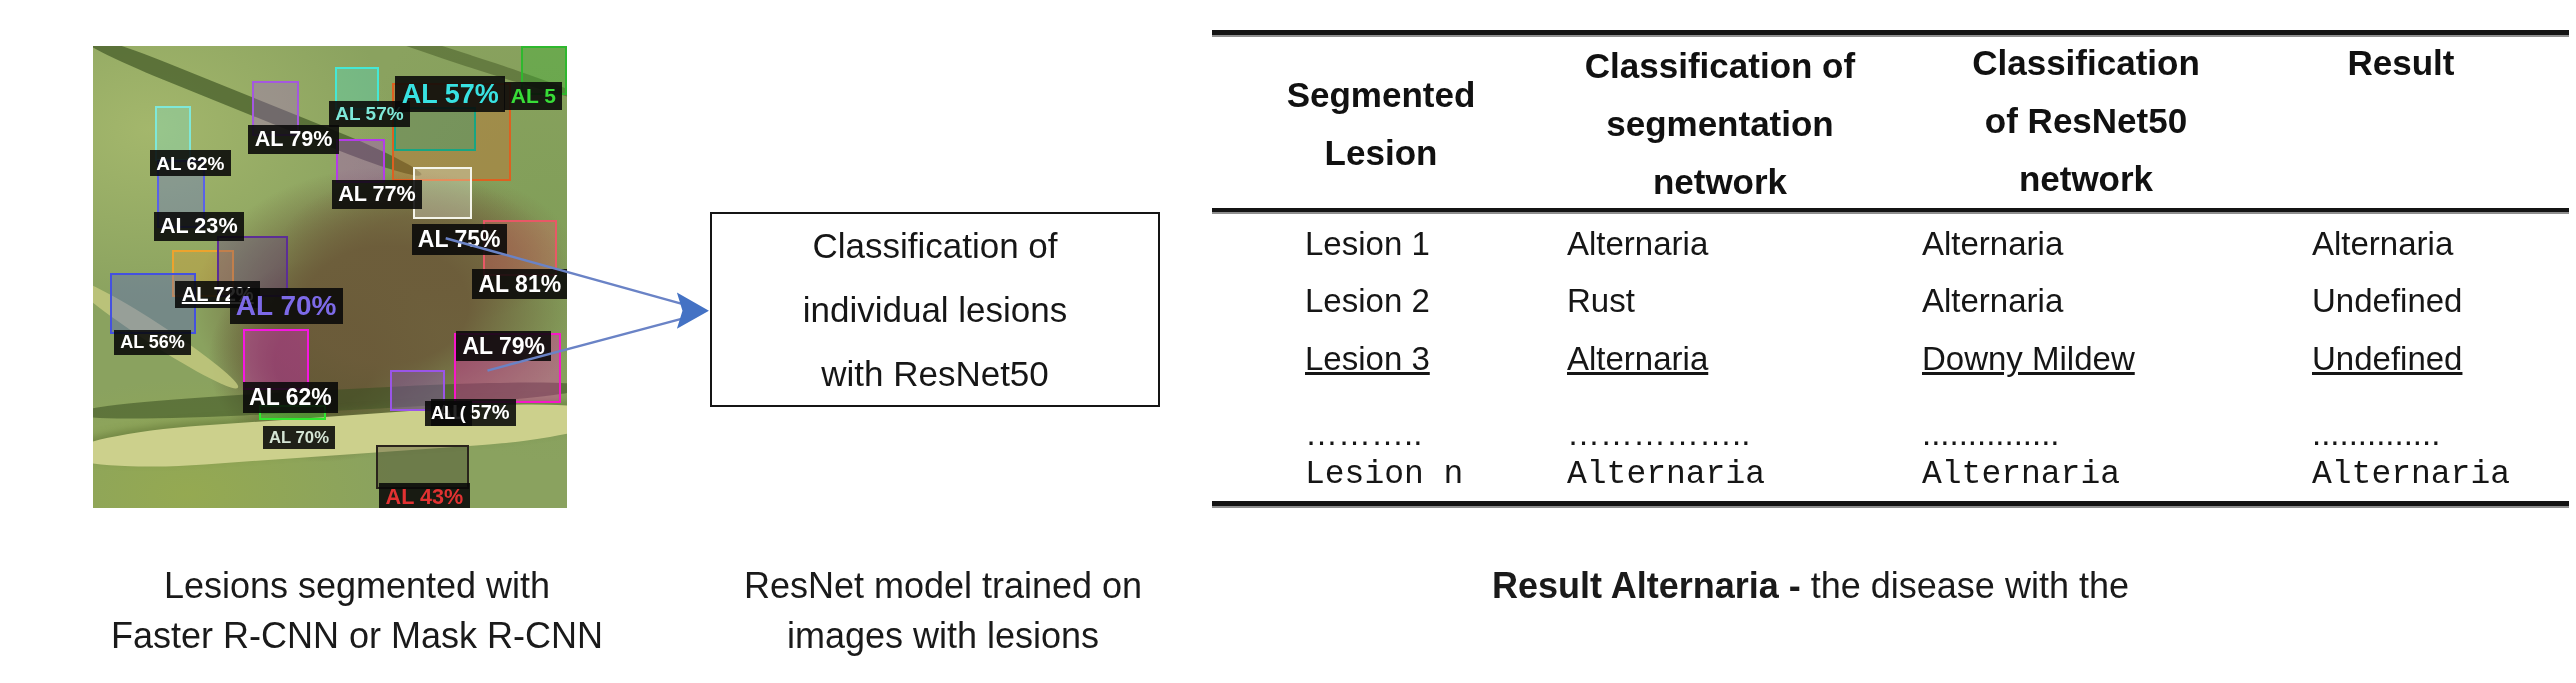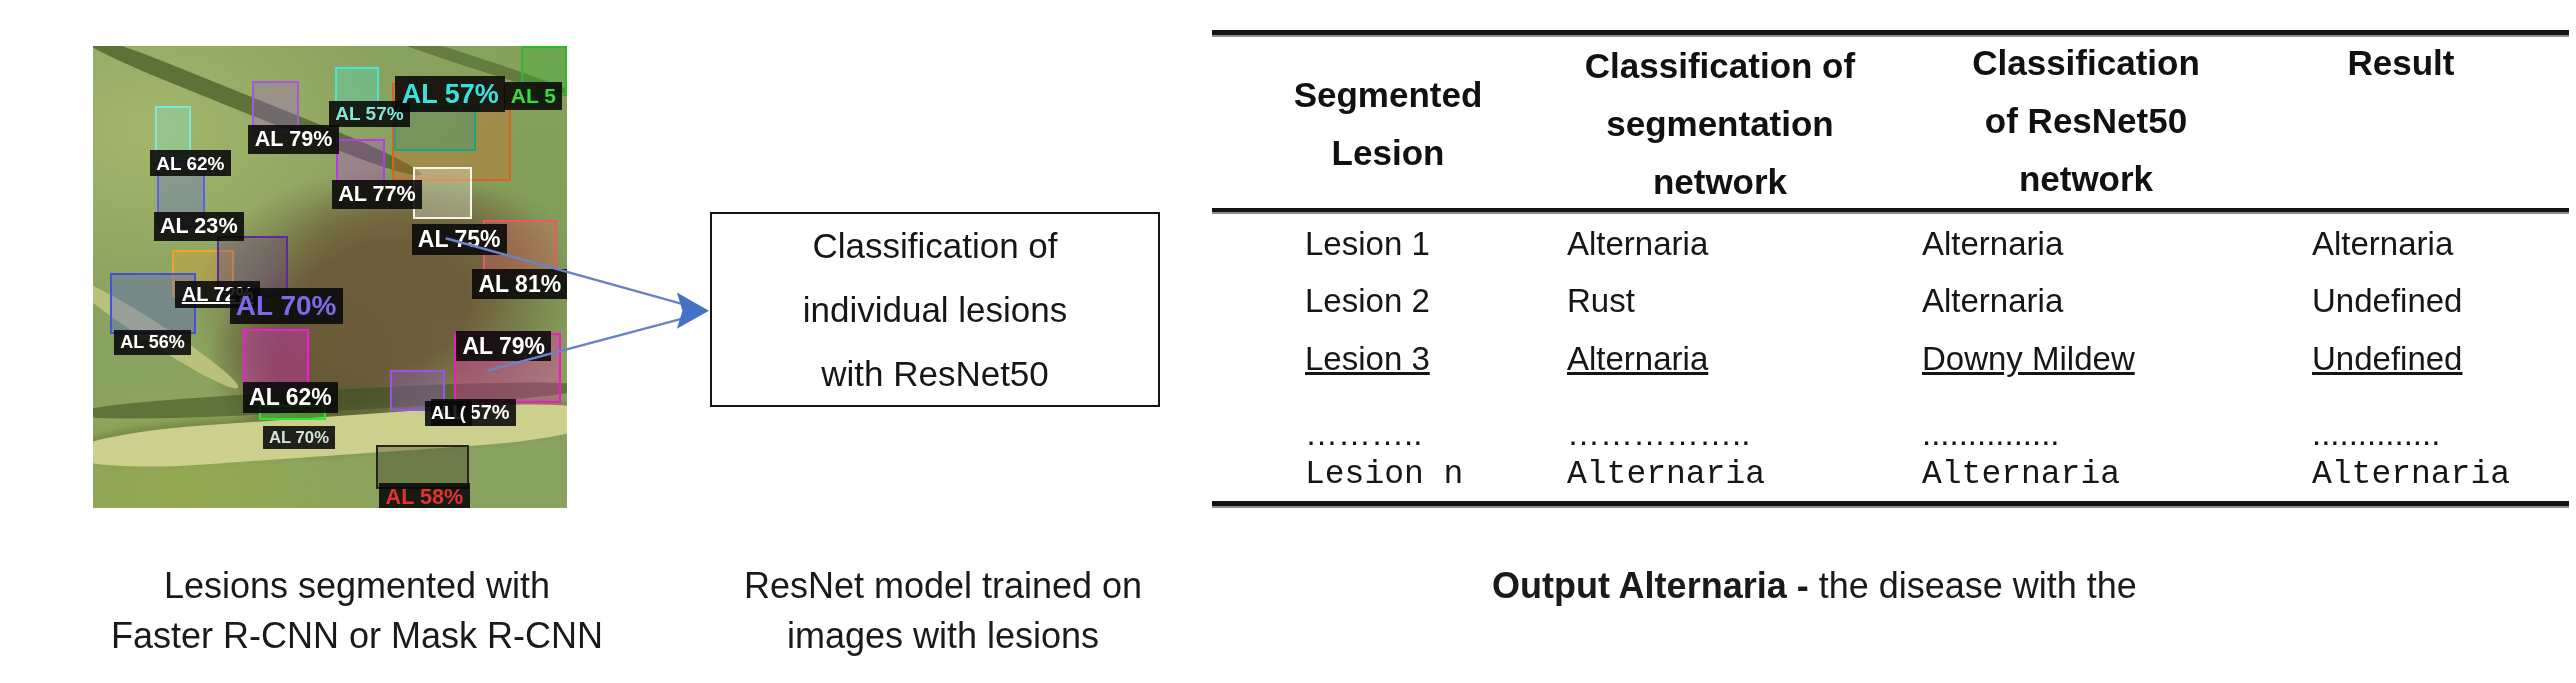--- a/index.html
+++ b/index.html
@@ -59,21 +59,21 @@
   
   #results-table { position: absolute; left: 1212px; top: 30px; width: 1357px; height: 487px; }
   .rule { position: absolute; left: 0; width: 100%; background: #141414; border-bottom: 2.1px solid #8f8f8f; }
   #rule-top { top: 0; height: 4.9px; }
   #rule-head { top: 178px; height: 4.2px; }
   #rule-bottom { top: 471px; height: 4.9px; }
   .th {
     position: absolute; font-weight: bold; font-size: 35px; line-height: 58px;
     text-align: center; white-space: pre-line; color: #111;
   }
-  .th.c1 { left: 9px;   width: 334px; top: 36px; }
+  .th.c1 { left: 2px;   width: 334px; top: 36px; }
   .th.c2 { left: 341px;  width: 334px; top: 7px; }
   .th.c3 { left: 707px; width: 334px; top: 4.2px; }
   .th.c4 { left: 1029px; width: 320px; top: 4.2px; }
   .td {
     position: absolute; font-size: 33px; line-height: 45px; height: 45px;
     text-align: left; white-space: nowrap; color: #161616;
   }
   .td.col1 { left: 93px;  width: 258px; }
   .td.col2 { left: 355px;  width: 352px; }
   .td.col3 { left: 710px; width: 380px; }
@@ -134,21 +134,21 @@
         <div class="ltag" style="left: 67.2%; top: 38.6%; color: rgb(255, 255, 255); font-size: 23px;">AL 75%</div>
         <div class="ltag" style="left: 80%; top: 48.2%; color: rgb(255, 255, 255); font-size: 23px; text-align: right;">AL 81%</div>
         <div class="ltag" style="left: 17.4%; top: 50.8%; color: rgb(255, 255, 255); font-size: 20px; text-decoration: underline;">AL 72%</div>
         <div class="ltag" style="left: 28.8%; top: 52.4%; color: rgb(125, 106, 232); font-size: 28px;">AL 70%</div>
         <div class="ltag" style="left: 4.4%; top: 61.4%; color: rgb(255, 255, 255); font-size: 18px;">AL 56%</div>
         <div class="ltag" style="left: 31.6%; top: 72.8%; color: rgb(255, 255, 255); font-size: 23px;">AL 62%</div>
         <div class="ltag" style="left: 35.8%; top: 82.2%; color: rgb(213, 229, 213); font-size: 16.7px;">AL 70%</div>
         <div class="ltag" style="left: 76.6%; top: 61.6%; color: rgb(255, 255, 255); font-size: 23px;">AL 79%</div>
         <div class="ltag" style="left: 71.4%; top: 76.4%; color: rgb(255, 255, 255); font-size: 20px;">AL 57%</div>
         <div class="ltag" style="left: 62.4%; top: 76.8%; color: rgb(255, 255, 255); font-size: 18px; margin-left: 36px;">AL (</div>
-        <div class="ltag" style="left: 60.4%; top: 94.6%; color: rgb(226, 50, 50); font-size: 21.6px;">AL 58%</div>
+        <div class="ltag" style="left: 60.4%; top: 94.6%; color: rgb(226, 50, 50); font-size: 21.6px;">AL 43%</div>
       </div>
   </div>
 
   <svg id="arrow-svg" viewBox="0 0 3699 982">
     <line id="arrow-line-1" x1="640" y1="342" x2="1000" y2="442" stroke-width="3.5" stroke="#6a83c6"></line>
     <line id="arrow-line-2" x1="700" y1="532" x2="1000" y2="452" stroke-width="3.5" stroke="#6a83c6"></line>
     <polygon id="arrow-head" points="972,420 1018,446 972,472 980,446" fill="#4472c4"></polygon>
   </svg>
 
   <div id="process-box">
@@ -192,17 +192,17 @@
         <div class="td col3 row5">Alternaria</div>
         <div class="td col4 row5">Alternaria</div>
       </div>
   </div>
 
   <div class="caption" id="caption-leaf">Lesions segmented with
 Faster R-CNN or Mask R-CNN</div>
   <div class="caption" id="caption-model">ResNet model trained on
 images with lesions</div>
   <div class="caption" id="caption-output">
-    <span class="bold">Output Alternaria - </span><span>the disease with the</span>
+    <span class="bold">Result Alternaria - </span><span>the disease with the</span>
   </div>
 
 </div>
 
 
 </body></html>

